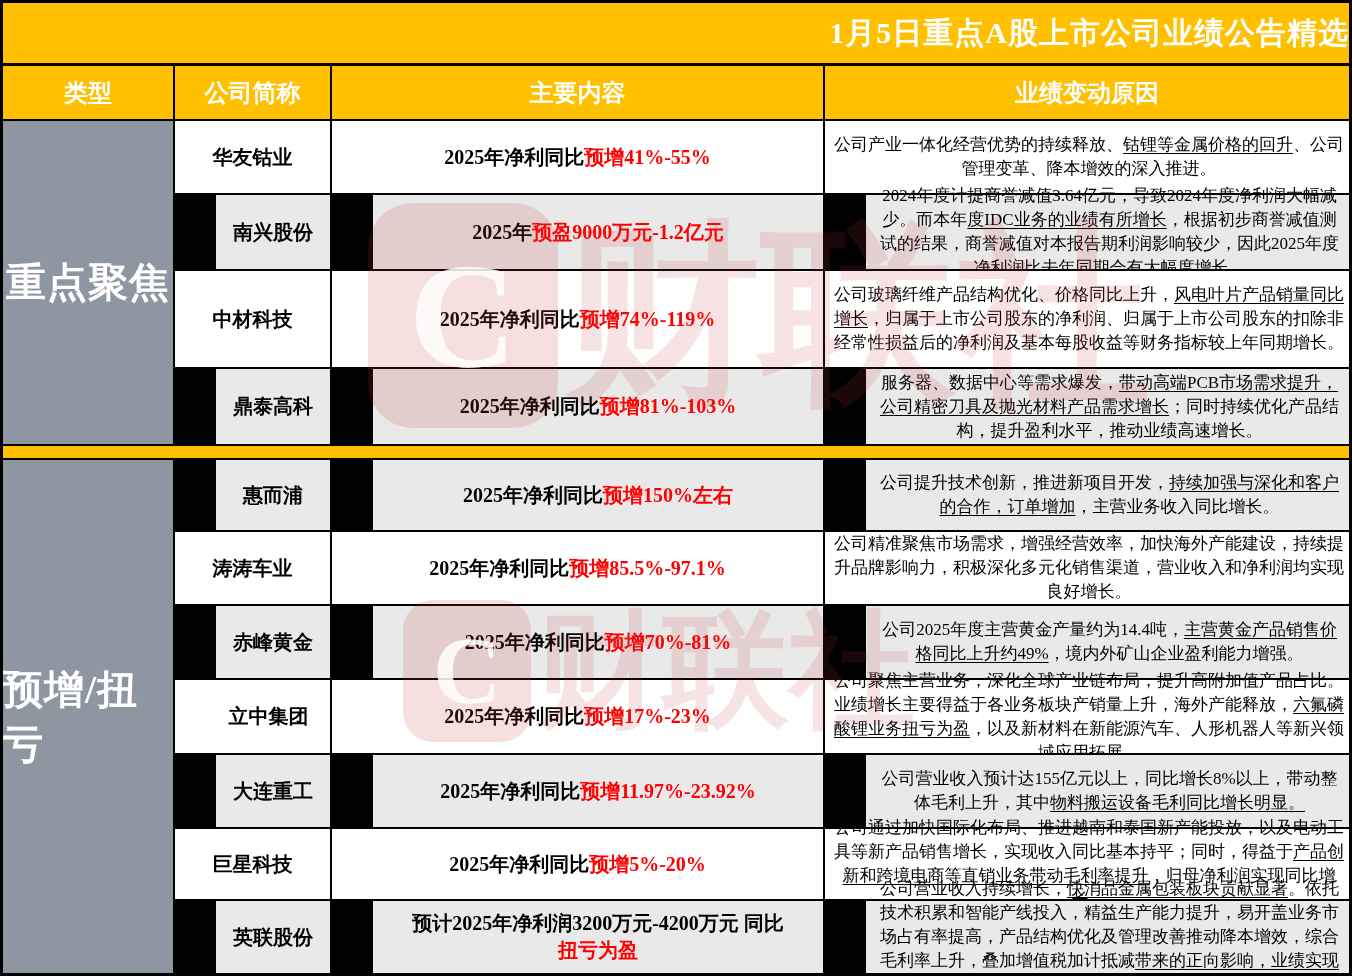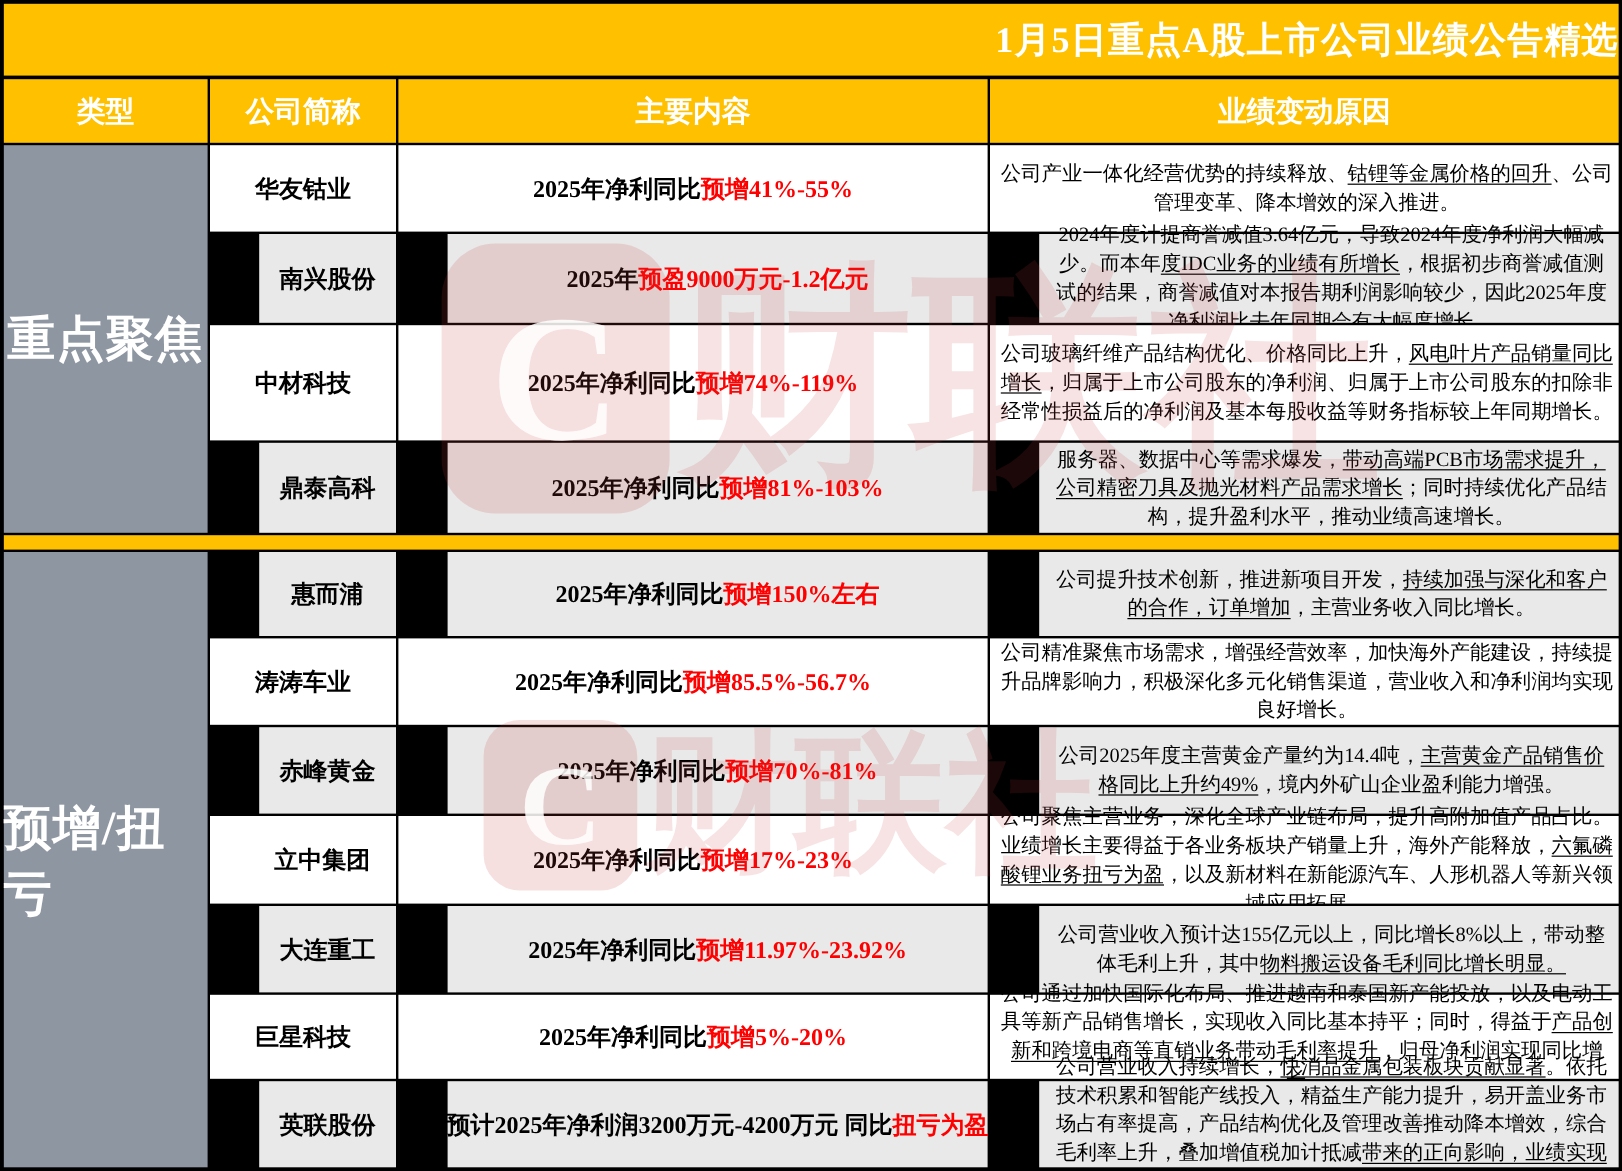--- a/index.html
+++ b/index.html
@@ -97,21 +97,21 @@
       <div class="cell content alt" style="grid-area: 6 / 3;">
         <span>2025年净利同比</span>
         <span class="red">预增150%左右</span>
       </div>
       <div class="cell reason alt" style="grid-area: 6 / 4;">
         <div class="txt"><span>公司提升技术创新，推进新项目开发，</span><span class="u">持续加强与深化和客户的合作，订单增加</span><span>，主营业务收入同比增长。</span></div>
       </div>
       <div class="cell company" style="grid-area: 7 / 2;">涛涛车业</div>
       <div class="cell content" style="grid-area: 7 / 3;">
         <span>2025年净利同比</span>
-        <span class="red">预增85.5%-56.7%</span>
+        <span class="red">预增85.5%-97.1%</span>
       </div>
       <div class="cell reason" style="grid-area: 7 / 4;">
         <div class="txt"><span>公司精准聚焦市场需求，增强经营效率，加快海外产能建设，持续提升品牌影响力，积极深化多元化销售渠道，营业收入和净利润均实现良好增长。</span></div>
       </div>
       <div class="cell company alt" style="grid-area: 8 / 2;">赤峰黄金</div>
       <div class="cell content alt" style="grid-area: 8 / 3;">
         <span>2025年净利同比</span>
         <span class="red">预增70%-81%</span>
       </div>
       <div class="cell reason alt" style="grid-area: 8 / 4;">
@@ -135,21 +135,21 @@
       </div>
       <div class="cell company" style="grid-area: 11 / 2;">巨星科技</div>
       <div class="cell content" style="grid-area: 11 / 3;">
         <span>2025年净利同比</span>
         <span class="red">预增5%-20%</span>
       </div>
       <div class="cell reason" style="grid-area: 11 / 4;">
         <div class="txt"><span>公司通过加快国际化布局、推进越南和泰国新产能投放，以及电动工具等新产品销售增长，实现收入同比基本持平；同时，得益于</span><span class="u">产品创新和跨境电商等直销业务带动毛利率提升</span><span>，归母净利润实现同比增长。</span></div>
       </div>
       <div class="cell company alt" style="grid-area: 12 / 2;">英联股份</div>
-      <div class="cell content alt" style="grid-area: 12 / 3;">
+      <div class="cell content alt" style="grid-area: 12 / 3; flex-direction: column;">
         <span>预计2025年净利润3200万元-4200万元 同比</span>
         <span class="red">扭亏为盈</span>
       </div>
       <div class="cell reason alt" style="grid-area: 12 / 4;">
         <div class="txt"><span>公司营业收入持续增长，</span><span class="u">快消品金属包装板块贡献显著</span><span>。依托技术积累和智能产线投入，精益生产能力提升，易开盖业务市场占有率提高，产品结构优化及管理改善推动降本增效，综合毛利率上升，叠加增值税加计抵减</span><span class="u">带来的正向影响，业绩实现扭亏为盈。</span></div>
       </div>
     </div>
 
   <div class="wm wm1">
     <div class="wm-badge">C</div>

